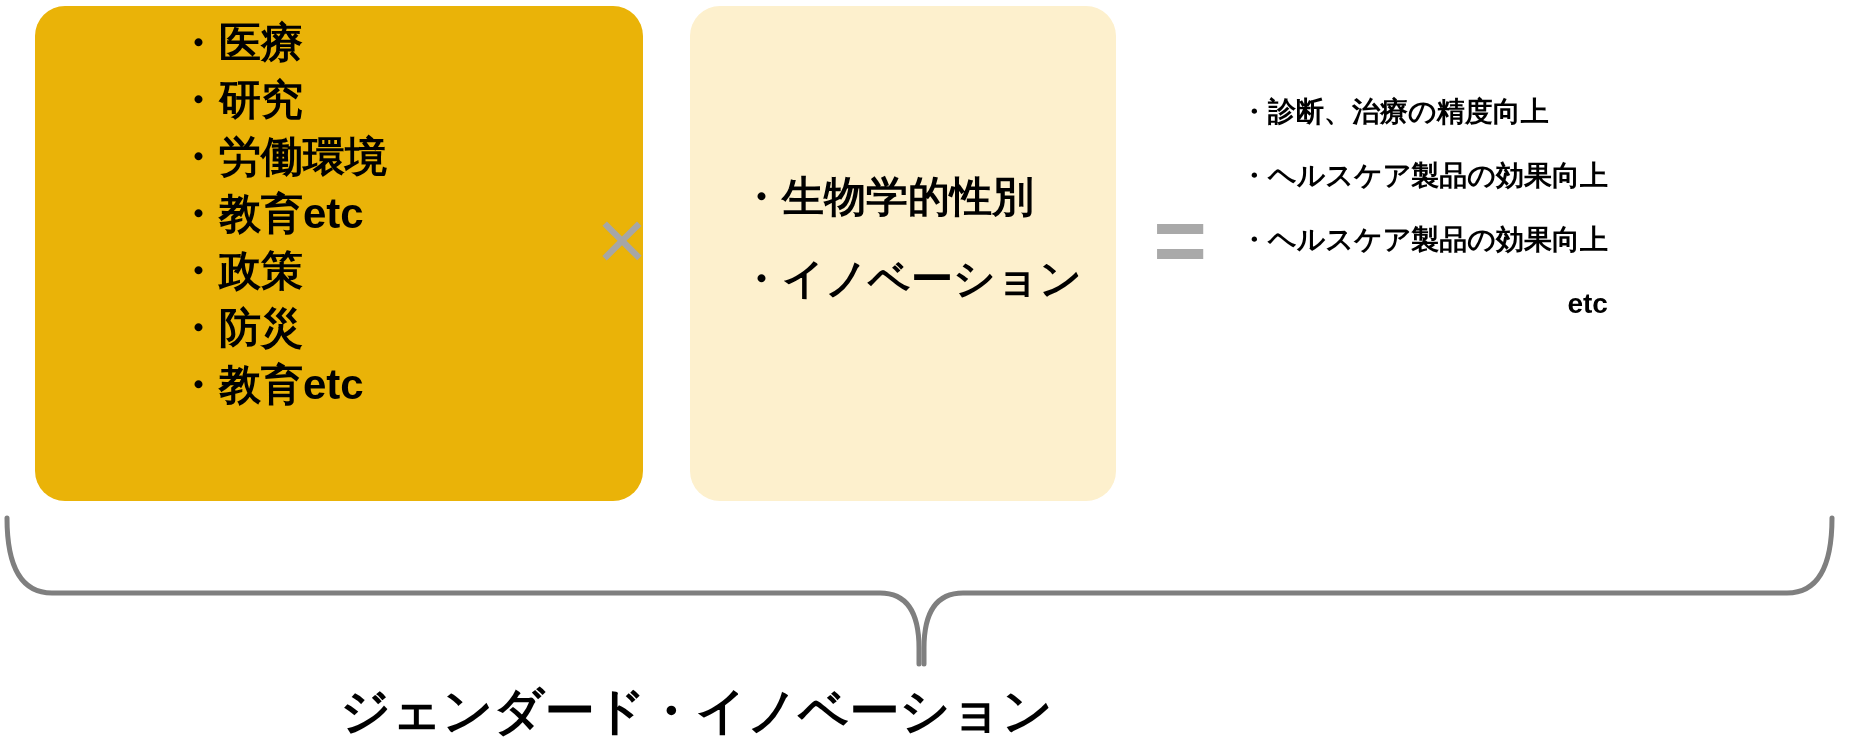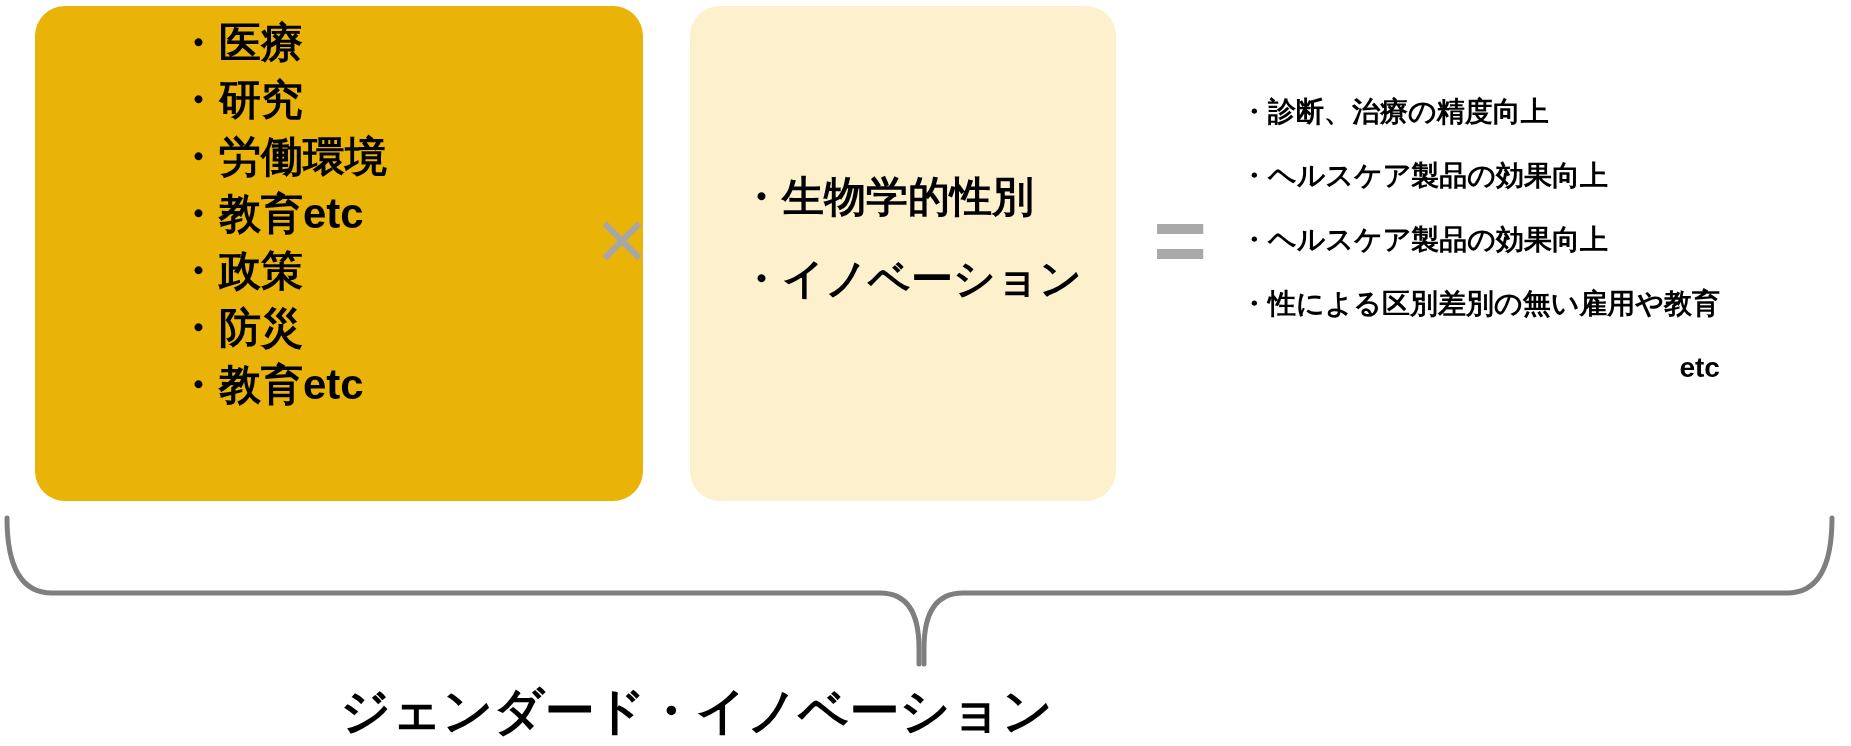--- a/index.html
+++ b/index.html
@@ -60,21 +60,20 @@
     <div class="box-item">・生物学的性別</div>
     <div class="box-item">・イノベーション</div>
   </div>
 
   <div class="operator operator--equals">=</div>
 
   <div class="outcomes">
     <div class="outcome-item">・診断、治療の精度向上</div>
     <div class="outcome-item">・ヘルスケア製品の効果向上</div>
     <div class="outcome-item">・ヘルスケア製品の効果向上</div>
-    <div class="outcome-item">・性による区別差別の無い雇用や教育</div>
     <div class="outcome-item">etc</div>
   </div>
 
   <svg class="brace-svg" width="1851" height="746" viewBox="0 0 1851 746" aria-hidden="true">
     <path d="M 7 518 Q 7 593 52 593 L 880 593 Q 919 593 919 648 L 919 664" fill="none" stroke="#7f7f7f" stroke-width="5" stroke-linecap="round"></path>
     <path d="M 1832 518 Q 1832 593 1787 593 L 963 593 Q 924 593 924 648 L 924 664" fill="none" stroke="#7f7f7f" stroke-width="5" stroke-linecap="round"></path>
   </svg>
 
   <div class="brace-label">ジェンダード・イノベーション</div>
 

